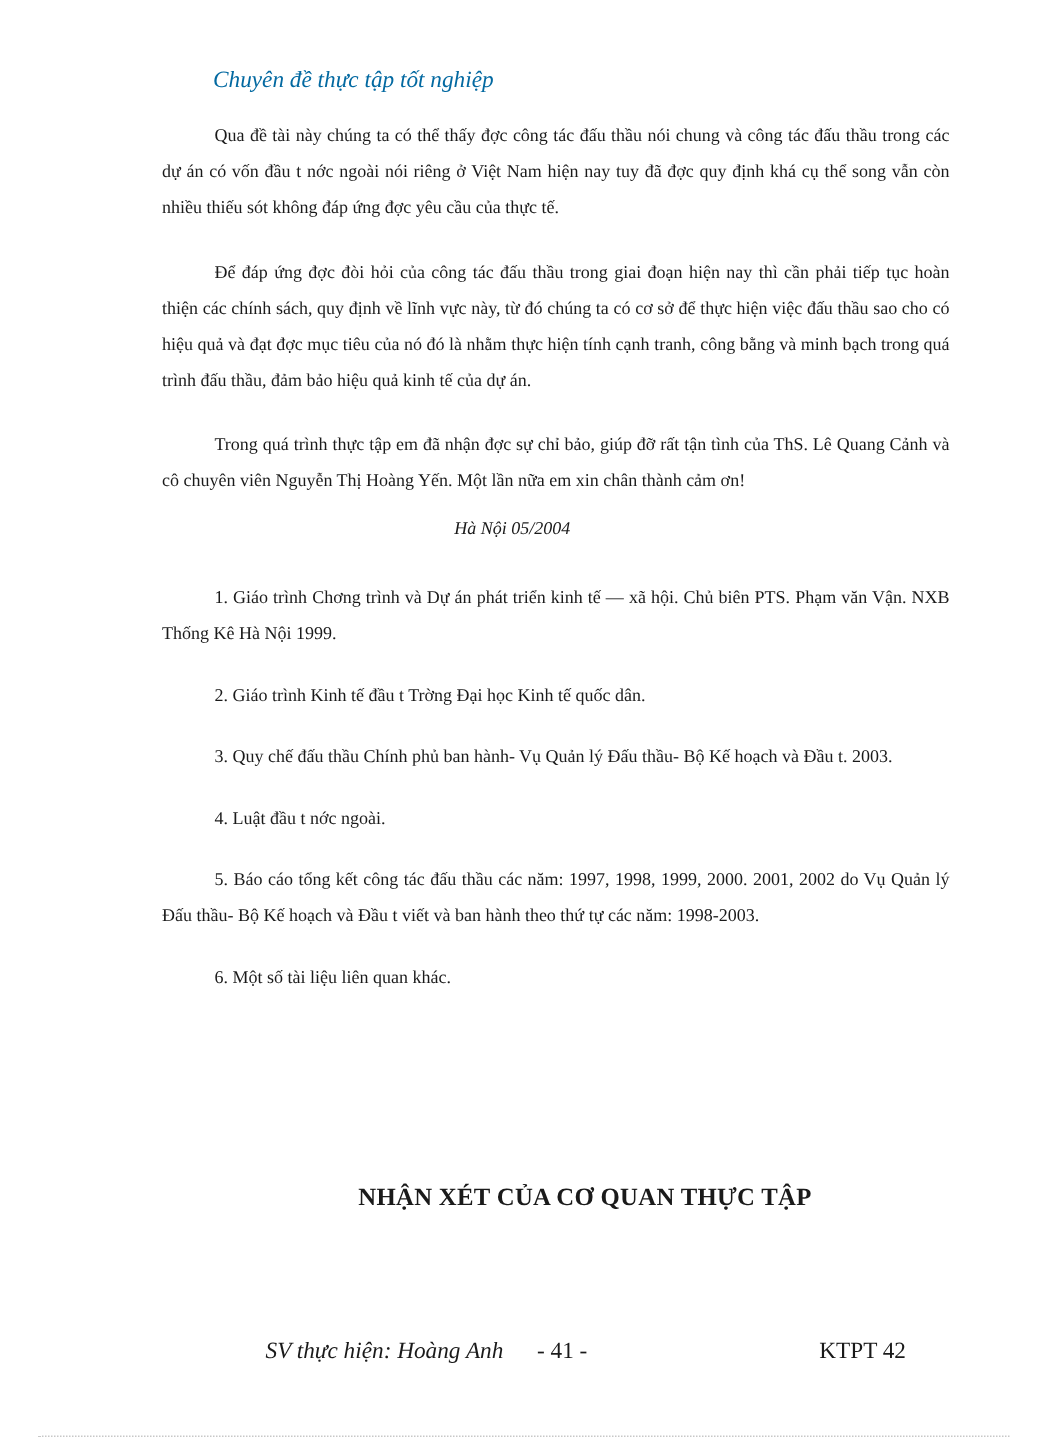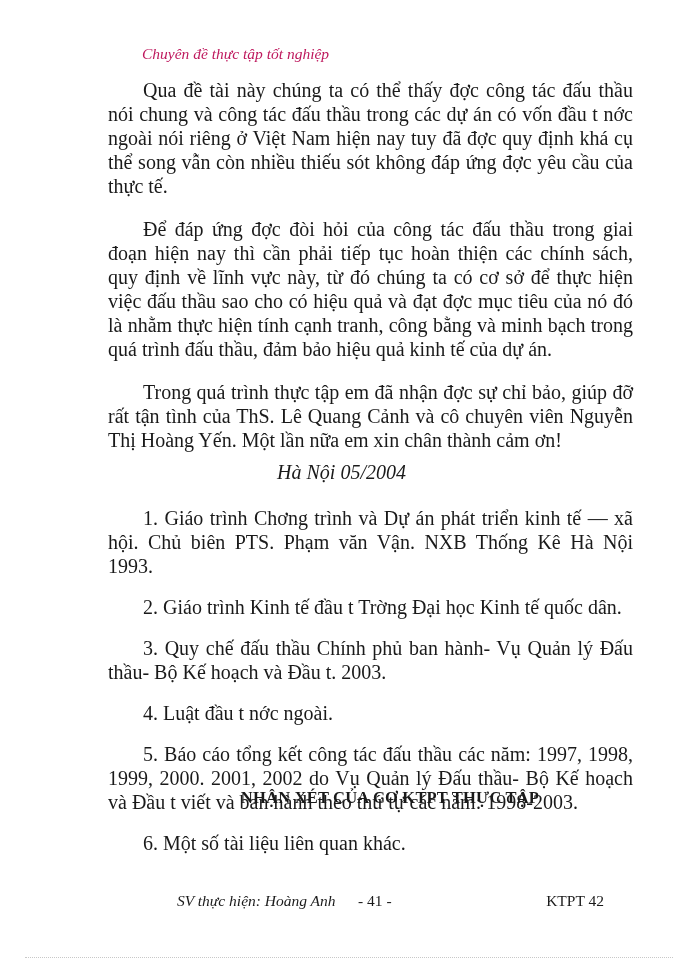--- a/index.html
+++ b/index.html
@@ -19,28 +19,28 @@
       position: absolute;
       left: 0; top: 0;
       width: 700px; height: 960px;
     }
     .running-header {
       position: absolute;
       left: 142px;
       top: 45px;
       font-style: italic;
       font-size: 15.5px;
-      color: #be185d;
+      color: #0369a1;
     }
     .body {
       position: absolute;
       left: 108px;
       top: 78px;
       width: 525px;
-      font-size: 20px;
+      font-size: 12px;
       line-height: 24px;
       text-align: justify;
     }
     .para {
       margin: 0 0 19px 0;
       text-indent: 35px;
     }
     .date {
       text-align: center;
       font-style: italic;
@@ -92,30 +92,30 @@
 <div class="page">
 
   <div class="running-header">Chuyên đề thực tập tốt nghiệp</div>
 
   <div class="body">
     <p class="para">Qua đề tài này chúng ta có thể thấy đ­ợc  công tác đấu thầu nói chung và công tác đấu thầu trong các dự án có vốn đầu t­  n­ớc  ngoài nói riêng ở Việt Nam hiện nay tuy đã đ­ợc  quy định khá cụ thể song vẫn còn nhiều thiếu sót không đáp ứng đ­ợc  yêu cầu của thực tế.</p>
     <p class="para">Để đáp ứng đ­ợc  đòi hỏi của công tác đấu thầu trong giai đoạn hiện nay thì cần phải tiếp tục hoàn thiện các chính sách, quy định về lĩnh vực này, từ đó chúng ta có cơ sở để thực hiện việc đấu thầu sao cho có hiệu quả và đạt đ­ợc mục tiêu của nó đó là nhằm thực hiện tính cạnh tranh, công bằng và minh bạch trong quá trình đấu thầu, đảm bảo hiệu quả kinh tế của dự án.</p>
     <p class="para" style="margin-bottom:8px;">Trong quá trình thực tập em đã nhận đ­ợc  sự chỉ bảo, giúp đỡ rất tận tình của ThS. Lê Quang Cảnh và cô chuyên viên Nguyễn Thị Hoàng Yến. Một lần nữa em xin chân thành cảm ơn!</p>
     <div class="date">Hà Nội 05/2004</div>
 
-    <p class="ref">1. Giáo trình Ch­ơng  trình và Dự án phát triển kinh tế — xã hội. Chủ biên PTS. Phạm văn Vận. NXB Thống Kê Hà Nội 1993.</p>
+    <p class="ref">1. Giáo trình Ch­ơng  trình và Dự án phát triển kinh tế — xã hội. Chủ biên PTS. Phạm văn Vận. NXB Thống Kê Hà Nội 1999.</p>
     <p class="ref">2. Giáo trình Kinh tế đầu t­  Tr­ờng  Đại học Kinh tế quốc dân.</p>
     <p class="ref">3. Quy chế đấu thầu Chính phủ ban hành- Vụ Quản lý Đấu thầu- Bộ Kế hoạch và Đầu t­.  2003.</p>
     <p class="ref">4. Luật đầu t­  n­ớc  ngoài.</p>
     <p class="ref">5. Báo cáo tổng kết công tác đấu thầu các năm: 1997, 1998, 1999, 2000. 2001, 2002 do Vụ Quản lý Đấu thầu- Bộ Kế hoạch và Đầu t­  viết và ban hành theo thứ tự các năm: 1998-2003.</p>
     <p class="ref">6. Một số tài liệu liên quan khác.</p>
   </div>
 
   <div class="section-title">
-    <span>NHẬN XÉT CỦA CƠ KTPT THỰC TẬP</span>
+    <span>NHẬN XÉT CỦA CƠ QUAN THỰC TẬP</span>
   </div>
 
   <div class="footer">
     <span class="author">SV thực hiện: Hoàng Anh</span>
     <span class="page-num">- 41 -</span>
     <span class="class-code">KTPT 42</span>
   </div>
 
   <div class="page-edge"></div>
 </div>

